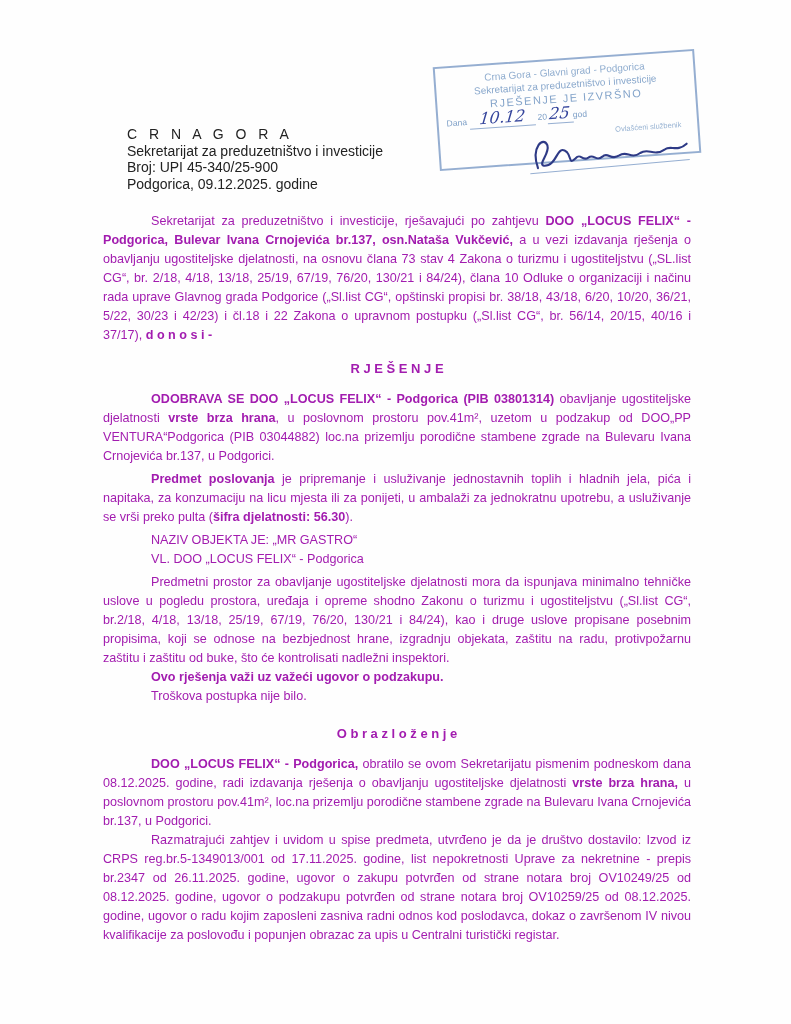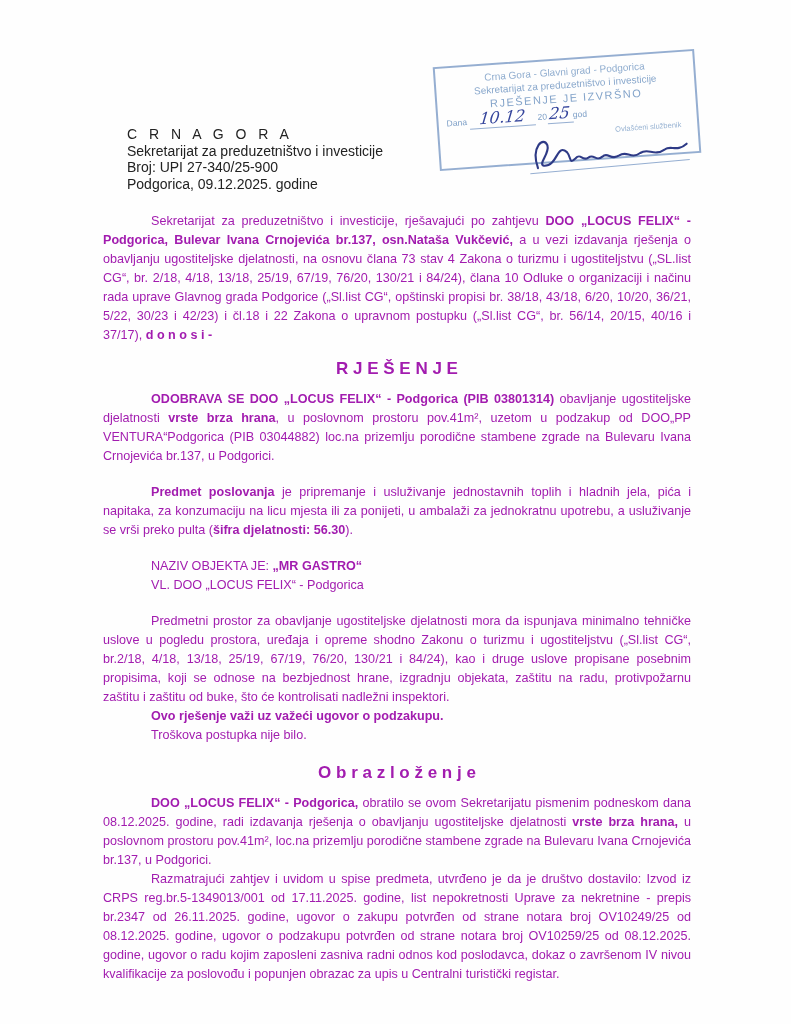--- a/index.html
+++ b/index.html
@@ -84,28 +84,28 @@
     width:588px;
     font-size:12.6px;
     line-height:19px;
     color:#a21caf;
   }
   p{
     margin:0;
     text-align:justify;
     text-indent:48px;
   }
-  p.gap{margin-top:17px;}
+  p.gap{margin-top:4px;}
   p.inset{text-indent:0;margin-left:48px;text-align:left;}
   .heading{
     text-align:center;
     font-weight:bold;
     text-indent:0;
     margin:14px 0 12px 0;
-    font-size:17px;
+    font-size:13px;
   }
   .bold{font-weight:bold;}
 </style>
 </head>
 <body>
 
 <div class="page">
 
   <div class="stamp">
     <div class="s1">Crna Gora - Glavni grad - Podgorica</div>
@@ -121,39 +121,39 @@
       <svg width="170" height="46" viewBox="0 0 170 46">
         <path d="M14 36 C8 14, 22 4, 25 14 C27 22, 14 32, 20 34 C34 36, 34 12, 44 22 C48 27, 45 35, 52 29 C58 23, 58 33, 65 29 C71 25, 72 34, 79 29 C85 24, 87 34, 96 29 C104 24, 107 34, 117 28 C126 23, 130 33, 142 26 C148 22, 154 30, 164 22" fill="none" stroke="#2e3a86" stroke-width="2.1" stroke-linecap="round"></path>
         <line x1="6" y1="41" x2="166" y2="38" stroke="rgba(122,154,198,.8)" stroke-width="1"></line>
       </svg>
     </div>
   </div>
 
   <div class="letterhead">
     <div class="country">C R N A   G O R A</div>
     <div>Sekretarijat za preduzetništvo i investicije</div>
-    <div>Broj: UPI 27-340/25-900</div>
+    <div>Broj: UPI 45-340/25-900</div>
     <div>Podgorica, 09.12.2025. godine</div>
   </div>
 
   <div class="doc-body">
 
     <p><span>Sekretarijat za preduzetništvo i investicije, rješavajući po zahtjevu </span><span style="font-weight: bold;">DOO „LOCUS FELIX“ - Podgorica, Bulevar Ivana Crnojevića br.137, osn.Nataša Vukčević,</span><span> a u vezi izdavanja rješenja o obavljanju ugostiteljske djelatnosti, na osnovu člana 73 stav 4 Zakona o turizmu i ugostiteljstvu („SL.list CG“, br. 2/18, 4/18, 13/18, 25/19, 67/19, 76/20, 130/21 i 84/24), člana 10 Odluke o organizaciji i načinu rada uprave Glavnog grada Podgorice („Sl.list CG“, opštinski propisi br. 38/18, 43/18, 6/20, 10/20, 36/21, 5/22, 30/23 i 42/23) i čl.18 i 22 Zakona o upravnom postupku („Sl.list CG“, br. 56/14, 20/15, 40/16 i 37/17), </span><span style="font-weight: bold;">d o n o s i -</span></p>
 
     <h2 class="heading">R J E Š E N J E</h2>
 
     <p><span style="font-weight: bold;">ODOBRAVA SE DOO „LOCUS FELIX“ - Podgorica (PIB 03801314)</span><span> obavljanje ugostiteljske djelatnosti </span><span style="font-weight: bold;">vrste brza hrana</span><span>, u poslovnom prostoru pov.41m², uzetom u podzakup od DOO„PP VENTURA“Podgorica (PIB 03044882) loc.na prizemlju porodične stambene zgrade na Bulevaru Ivana Crnojevića br.137, u Podgorici.</span></p>
 
     <p class="gap"><span style="font-weight: bold;">Predmet poslovanja</span><span> je pripremanje i usluživanje jednostavnih toplih i hladnih jela, pića i napitaka, za konzumaciju na licu mjesta ili za ponijeti, u ambalaži za jednokratnu upotrebu, a usluživanje se vrši preko pulta (</span><span style="font-weight: bold;">šifra djelatnosti: 56.30</span><span>).</span></p>
 
-    <p class="inset gap"><span>NAZIV OBJEKTA JE: </span><span style="font-weight: bold;">„MR GASTRO“</span></p>
+    <p class="inset gap"><span>NAZIV OBJEKTA JE: </span><span style="font-weight: normal;">„MR GASTRO“</span></p>
     <p class="inset"><span style="font-weight: normal;">VL. DOO „LOCUS FELIX“ - Podgorica</span></p>
 
     <p class="gap">Predmetni prostor za obavljanje ugostiteljske djelatnosti mora da ispunjava minimalno tehničke uslove u pogledu prostora, uređaja i opreme shodno Zakonu o turizmu i ugostiteljstvu („Sl.list CG“, br.2/18, 4/18, 13/18, 25/19, 67/19, 76/20, 130/21 i 84/24), kao i druge uslove propisane posebnim propisima, koji se odnose na bezbjednost hrane, izgradnju objekata, zaštitu na radu, protivpožarnu zaštitu i zaštitu od buke, što će kontrolisati nadležni inspektori.</p>
-    <p class="bold">Ovo rješenje važi uz važeći ugovor o podzakupu.</p>
+    <p class="bold">Ovo rješenja važi uz važeći ugovor o podzakupu.</p>
     <p>Troškova postupka nije bilo.</p>
 
     <h2 class="heading" style="margin-top:18px;">O b r a z l o ž e n j e</h2>
 
     <p><span style="font-weight: bold;">DOO „LOCUS FELIX“ - Podgorica,</span><span> obratilo se ovom Sekretarijatu pismenim podneskom dana 08.12.2025. godine, radi izdavanja rješenja o obavljanju ugostiteljske djelatnosti </span><span style="font-weight: bold;">vrste brza hrana,</span><span> u poslovnom prostoru pov.41m², loc.na prizemlju porodične stambene zgrade na Bulevaru Ivana Crnojevića br.137, u Podgorici.</span></p>
     <p>Razmatrajući zahtjev i uvidom u spise predmeta, utvrđeno je da je društvo dostavilo: Izvod iz CRPS reg.br.5-1349013/001 od 17.11.2025. godine, list nepokretnosti Uprave za nekretnine - prepis br.2347 od 26.11.2025. godine, ugovor o zakupu potvrđen od strane notara broj OV10249/25 od 08.12.2025. godine, ugovor o podzakupu potvrđen od strane notara broj OV10259/25 od 08.12.2025. godine, ugovor o radu kojim zaposleni zasniva radni odnos kod poslodavca, dokaz o završenom IV nivou kvalifikacije za poslovođu i popunjen obrazac za upis u Centralni turistički registar.</p>
 
   </div>
 </div>
 

